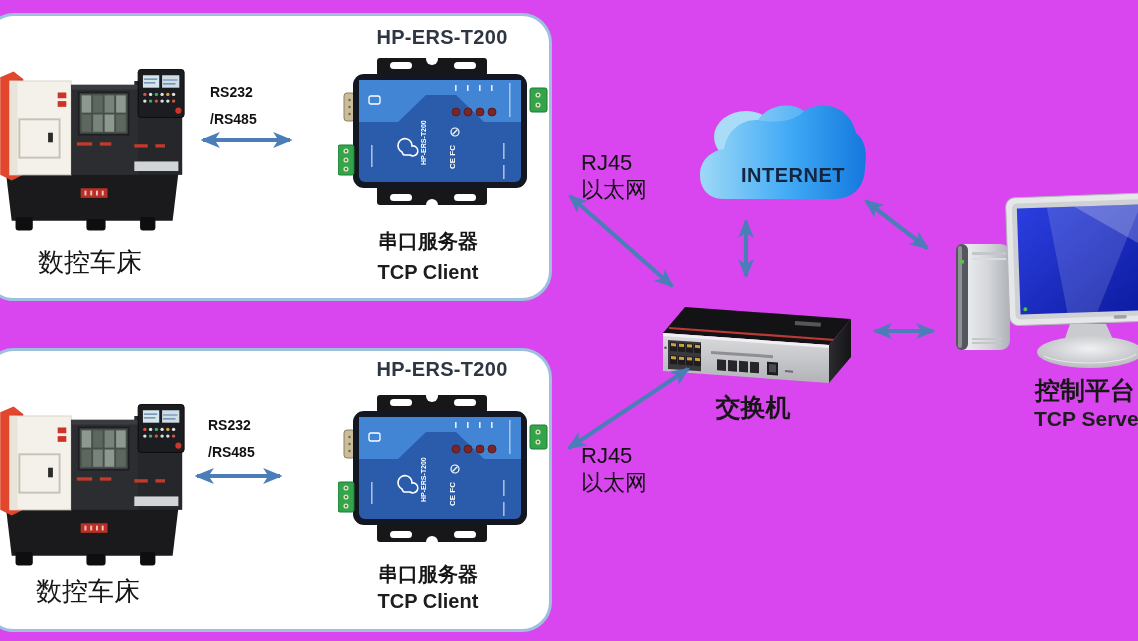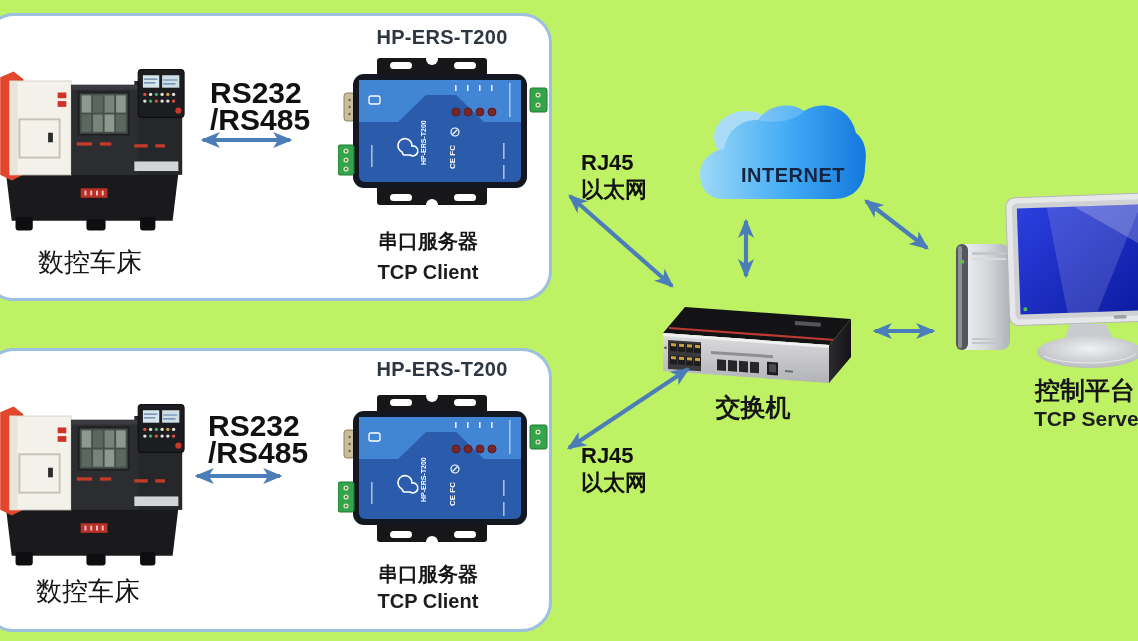--- a/index.html
+++ b/index.html
@@ -1,28 +1,28 @@
 <!DOCTYPE html>
 <html><head>
 <meta charset="utf-8">
 <style>
   html,body{margin:0;padding:0;background:#fff;}
-  .stage{position:relative;width:1138px;height:641px;background:#bef264;overflow:hidden;
+  .stage{position:relative;width:1138px;height:641px;background:#d946ef;overflow:hidden;
          font-family:"Liberation Sans","DejaVu Sans",sans-serif;color:#1c1c1c;}
   .abs{position:absolute;}
   .station-box{position:absolute;left:-16px;width:562px;height:282px;
     border:3px solid #9cc0de;border-radius:30px;background:#fff;}
   .lbl{position:absolute;white-space:nowrap;}
   .c{text-align:center;}
   .hp-title{font-size:20px;font-weight:700;color:#2d3642;letter-spacing:.3px;}
   .cn-big{font-size:20px;font-weight:600;color:#161616;}
   .cn-mid{font-size:26px;font-weight:400;color:#161616;}
   .sub{font-size:20px;font-weight:700;color:#1d1d1d;}
-  .linklbl{font-size:30px;font-weight:600;line-height:27px;color:#111;}
-  .netlbl{font-size:22px;font-weight:700;line-height:27px;color:#111;}
+  .linklbl{font-size:14px;font-weight:600;line-height:27px;color:#111;}
+  .netlbl{font-size:22px;font-weight:400;line-height:27px;color:#111;}
   .internet{font-size:20px;font-weight:700;color:#15243f;letter-spacing:.5px;}
   svg{display:block;}
   .overlay{position:absolute;left:0;top:0;pointer-events:none;}
 </style>
 </head>
 <body>
 
 <div class="stage">
 
   <div class="station-box" style="top:13px;"></div>

